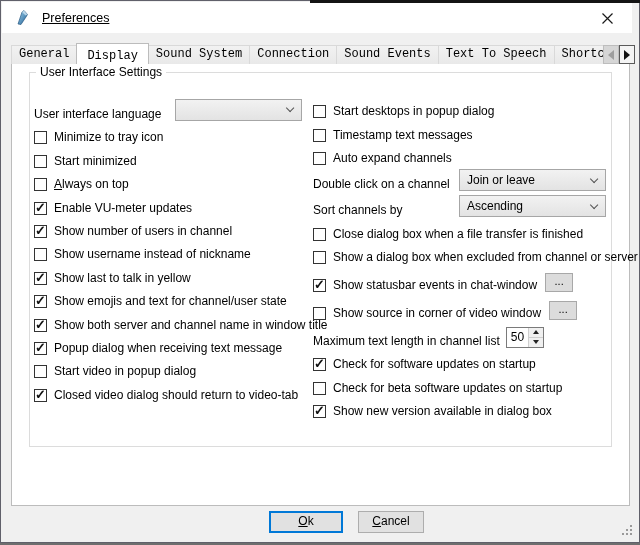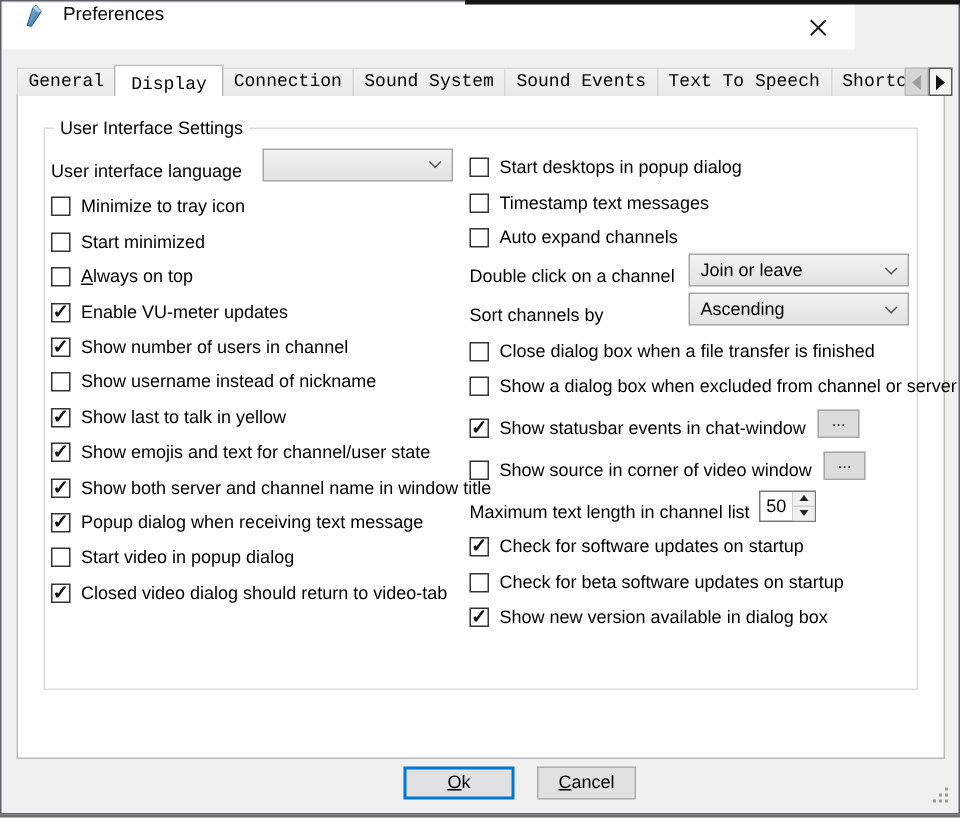--- a/index.html
+++ b/index.html
@@ -11,21 +11,21 @@
     font-size:12px; color:#000;
     overflow:hidden;
   }
   .dialog {
     position:absolute; left:0; top:0; width:640px; height:543px;
     background:#f0f0f0; border:1px solid #60606a;
   }
   .artifact-top { position:absolute; left:310px; top:0; width:330px; height:3px; background:#141414; z-index:50; }
 
   
-  .titlebar { position:absolute; left:1px; top:1px; width:568px; height:31px; background:#ffffff; display:flex; align-items:flex-start; }
+  .titlebar { position:absolute; left:1px; top:1px; width:630px; height:31px; background:#ffffff; display:flex; align-items:center;text-decoration:underline; }
   .app-icon { width:17px; height:17px; margin-left:12px; flex:none; }
   .title-text { margin-left:11px; font-size:12.5px; }
   .close-btn { position:absolute; right:12px; top:6px; width:26px; height:20px; display:flex; align-items:center; justify-content:center; cursor:default; }
 
   
   .tabs { position:absolute; left:10px; top:42px; width:626px; height:21px; display:flex; align-items:flex-end; overflow:hidden; z-index:3; }
   .tab {
     height:19px; line-height:17px; padding:0 7px; white-space:nowrap;
     background:linear-gradient(#f2f2f2,#e9e9e9);
     border:1px solid #d9d9d9; border-bottom:none; margin-right:-1px;font-family:Liberation Mono, monospace;
@@ -37,21 +37,21 @@
   .tab.cut { padding-right:34px; }
   .tab-scroll { position:absolute; right:4px; top:44px; height:19px; display:flex; z-index:6; }
   .tsbtn { width:16px; height:19px; display:flex; align-items:center; justify-content:center; }
   .tsbtn.left { background:#d6d6d6; border:1px solid #bdbdbd; }
   .tsbtn.right { background:#f4f4f4; border:1px solid #5a5a5a; }
   .tri-l { width:0; height:0; border-style:solid; border-width:5px 6px 5px 0; border-color:transparent #9e9e9e transparent transparent; }
   .tri-r { width:0; height:0; border-style:solid; border-width:5px 0 5px 6px; border-color:transparent transparent transparent #111; }
 
   
   .page { position:absolute; left:10px; top:62px; width:619px; height:443px; background:#ffffff; border:1px solid #bcbcbc; z-index:2; }
-  .groupbox { position:absolute; left:17px; top:21px; width:583px; height:375px; border:1px solid #dcdcdc; }
+  .groupbox { position:absolute; left:17px; top:8px; width:583px; height:375px; border:1px solid #dcdcdc; }
   .group-label { position:absolute; left:6px; top:-8px; background:#ffffff; padding:0 4px; white-space:nowrap; }
 
   .col { position:absolute; display:flex; flex-direction:column; }
   .col-left  { left:22px; top:31px; width:268px; }
   .col-right { left:301px; top:31px; width:293px; }
   .row { display:flex; align-items:flex-end; height:23.4px; white-space:nowrap; }
   .row.combo-row { height:26px; justify-content:space-between; }
   .row.tall { height:28px; }
   .label { white-space:nowrap; }
 
@@ -112,22 +112,22 @@
     <span class="close-btn">
       <svg width="13" height="13" viewBox="0 0 13 13">
         <path d="M1.5 1.5 L11.5 11.5 M11.5 1.5 L1.5 11.5" stroke="#1a1a1a" stroke-width="1.2" fill="none"></path>
       </svg>
     </span>
   </div>
 
   <div class="tabs">
     <div class="tab">General</div>
     <div class="tab active">Display</div>
+    <div class="tab">Sound System</div>
     <div class="tab">Connection</div>
-    <div class="tab">Sound System</div>
     <div class="tab">Sound Events</div>
     <div class="tab">Text To Speech</div>
     <div class="tab">Shortcuts</div>
   </div>
   <div class="tab-scroll">
     <span class="tsbtn left">
         <span class="tri-l"></span>
       </span>
     <span class="tsbtn right">
         <span class="tri-r"></span>

